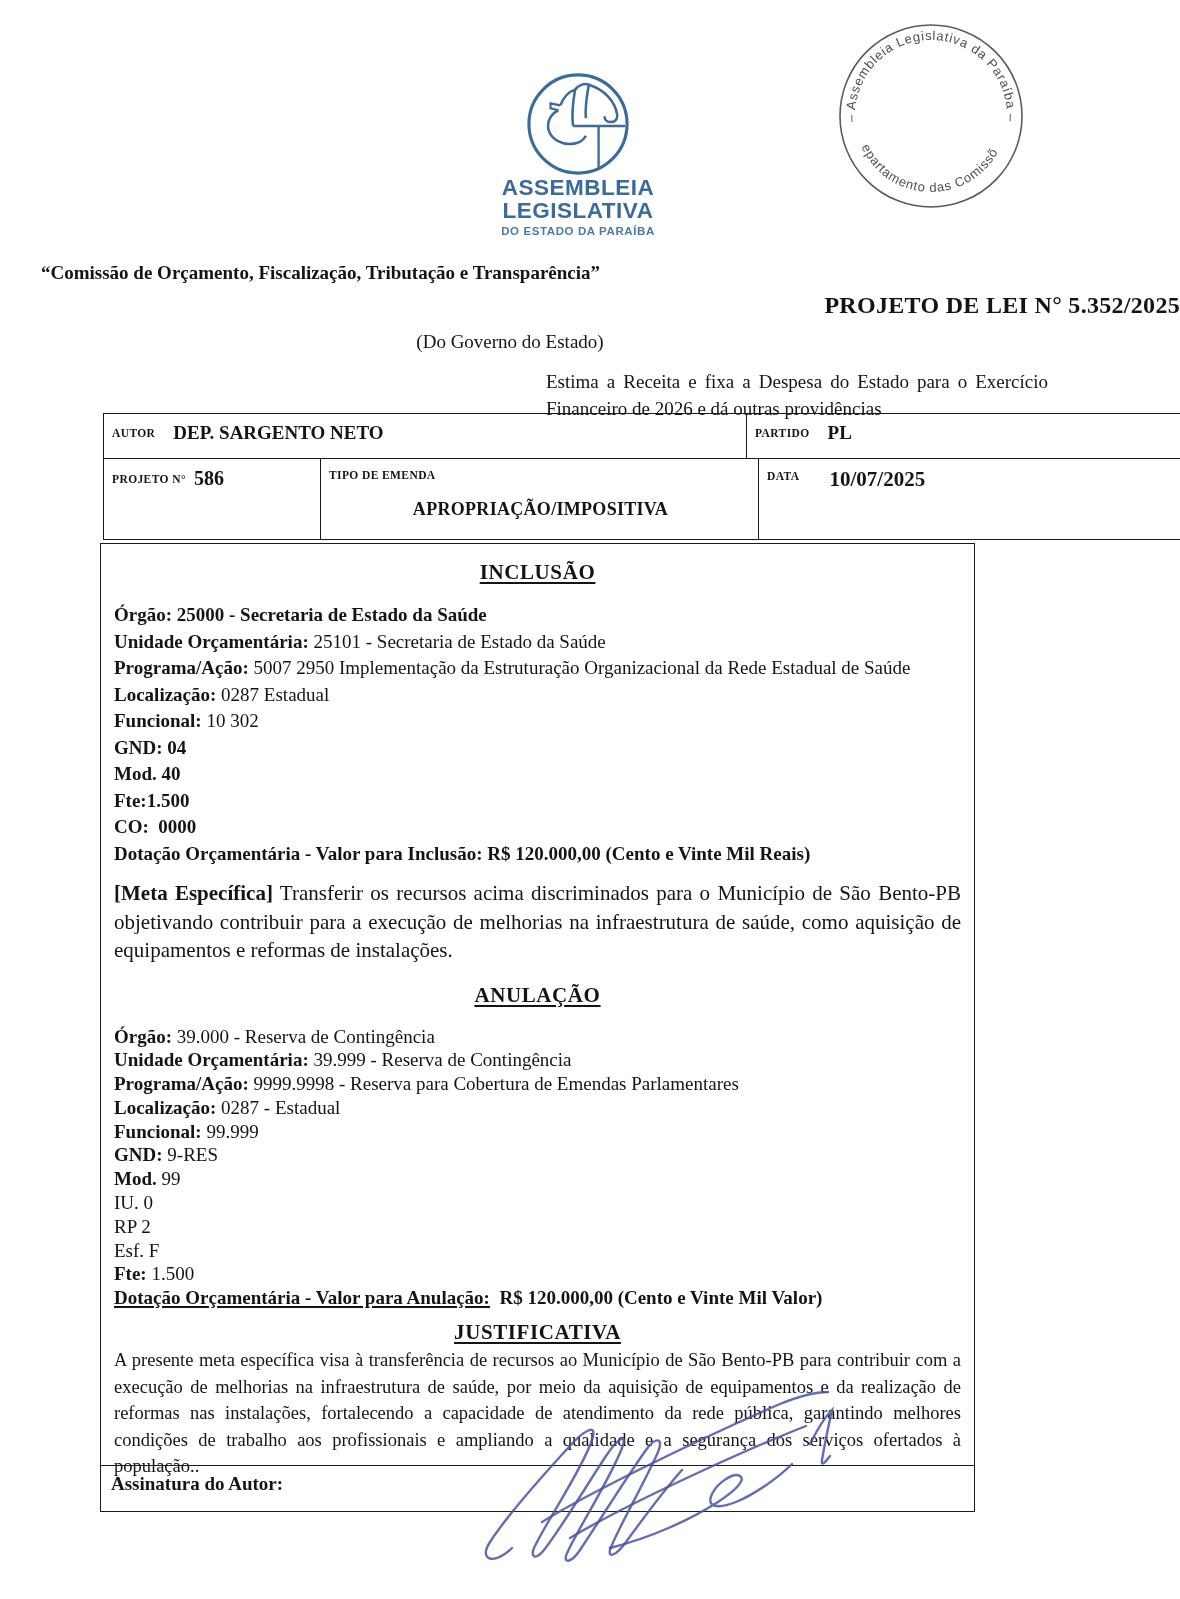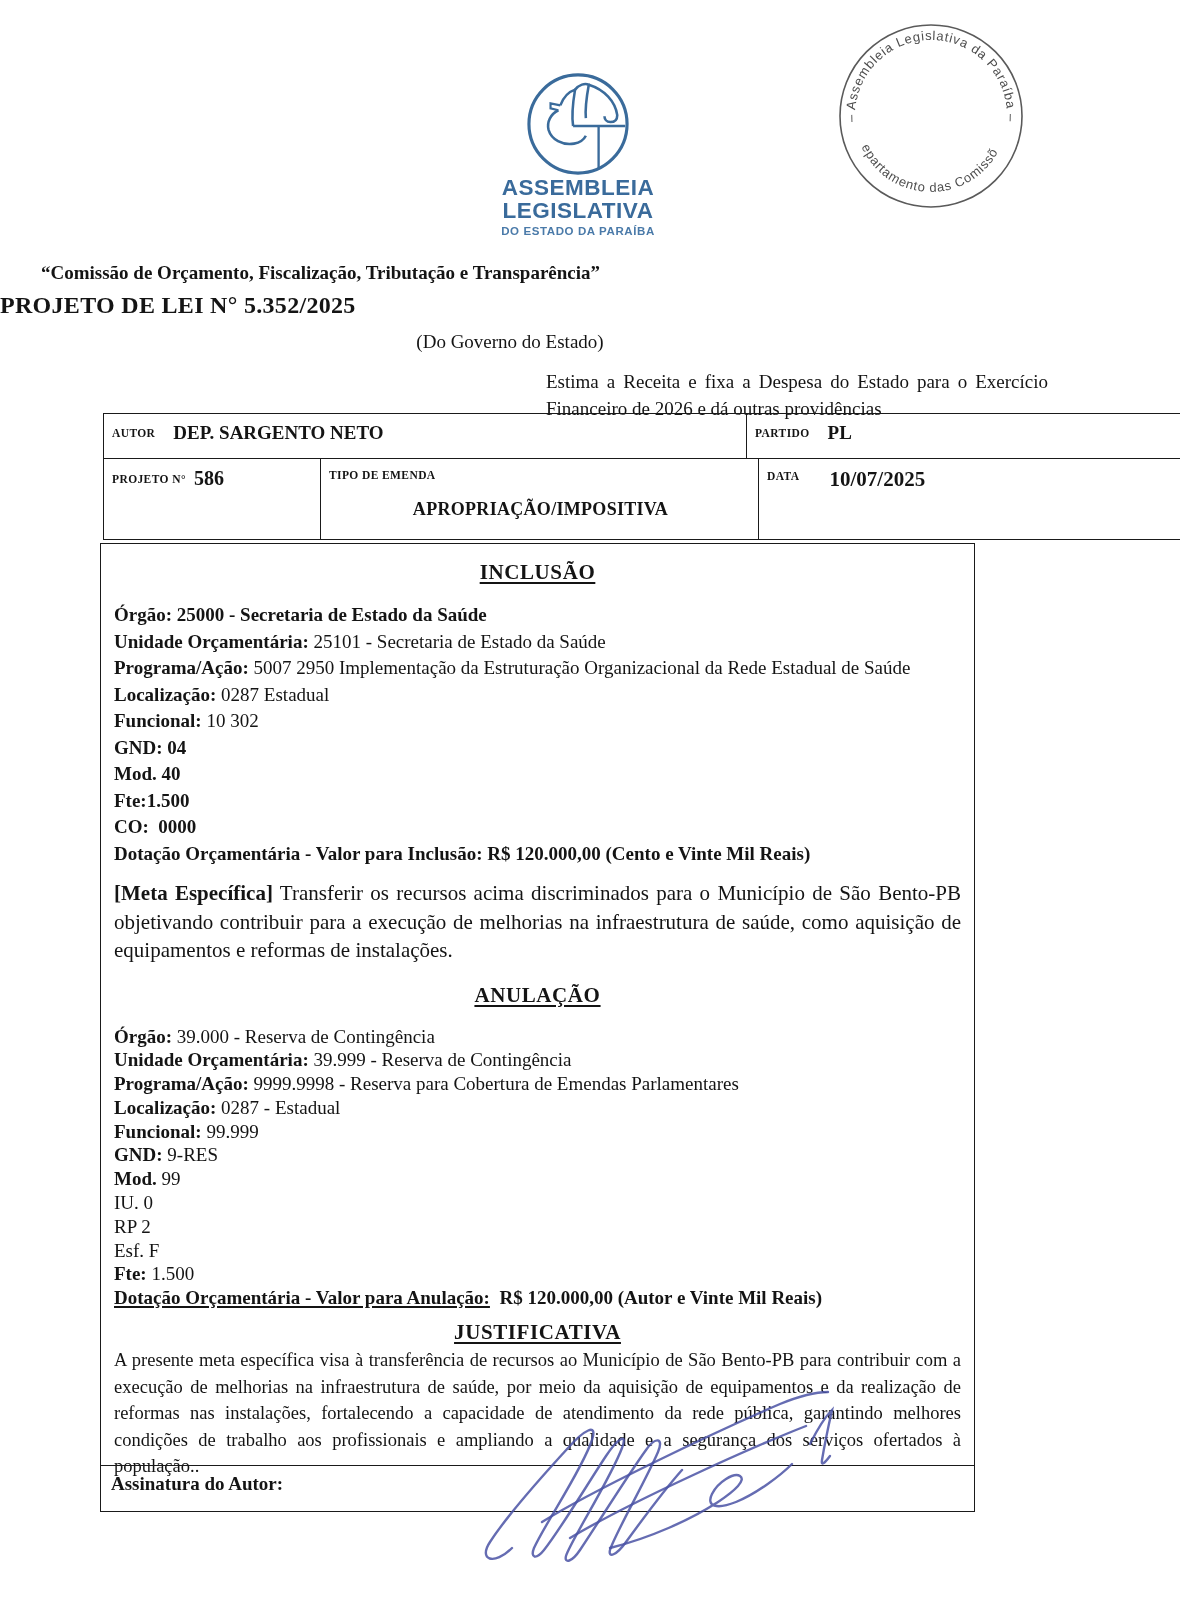--- a/index.html
+++ b/index.html
@@ -11,21 +11,21 @@
   
   .logo-block { position:absolute; left:578px; top:72px; transform:translateX(-50%); text-align:center; width:320px; }
   .logo-svg { display:block; margin:0 auto; }
   .logo-t { font-family:"Liberation Sans","DejaVu Sans",sans-serif; font-weight:bold; font-size:22.5px; line-height:23px; color:#3a6b9b; letter-spacing:0.5px; }
   .logo-sub { font-family:"Liberation Sans","DejaVu Sans",sans-serif; font-weight:bold; font-size:11.5px; color:#4a7aa9; letter-spacing:0.6px; margin-top:3px; }
   
   .stamp { position:absolute; left:836px; top:21px; }
   .stamp text { font-family:"Liberation Sans","DejaVu Sans",sans-serif; font-size:13px; fill:#4d4d4d; letter-spacing:0.8px; }
   
   .committee { position:absolute; left:0; width:1180px; top:262px; font-weight:bold; font-size:19px;padding-left:41px; }
-  .law-title { position:absolute; left:0; width:1180px; top:292px; text-align:left; font-weight:bold; font-size:24px; letter-spacing:0.3px; }
+  .law-title { position:absolute; left:0; width:1180px; top:292px; text-align:right; font-weight:bold; font-size:24px; letter-spacing:0.3px; }
   .origin    { position:absolute; left:0; width:1020px; top:331px; text-align:center; font-size:19px; }
   .ementa    { position:absolute; left:546px; width:502px; top:368px; font-size:19px; line-height:27px; text-align:justify; }
   
   .info-table { position:absolute; left:103px; top:413px; width:1086px; border:1.6px solid #1a1a1a; }
   .it-row { display:flex; }
   .it-row1 { height:45px; border-bottom:1.5px solid #1a1a1a; }
   .it-row2 { height:80px; }
   .it-cell { padding:8px 6px 4px 8px; }
   .c-autor   { flex:0 0 643px; border-right:1.5px solid #1a1a1a; }
   .c-partido { flex:1; }
@@ -146,21 +146,21 @@
     <div class="line"><span class="b">Unidade Orçamentária:</span><span> 39.999 - Reserva de Contingência</span></div>
     <div class="line"><span class="b">Programa/Ação:</span><span> 9999.9998 - Reserva para Cobertura de Emendas Parlamentares</span></div>
     <div class="line"><span class="b">Localização:</span><span> 0287 - Estadual</span></div>
     <div class="line"><span class="b">Funcional:</span><span> 99.999</span></div>
     <div class="line"><span class="b">GND:</span><span> 9-RES</span></div>
     <div class="line"><span class="b">Mod.</span><span> 99</span></div>
     <div class="line"><span class="b"></span><span>IU. 0</span></div>
     <div class="line"><span class="b"></span><span>RP 2</span></div>
     <div class="line"><span class="b"></span><span>Esf. F</span></div>
     <div class="line"><span class="b">Fte:</span><span> 1.500</span></div>
-    <div class="line"><span class="b u">Dotação Orçamentária - Valor para Anulação:</span><span class="b">  R$ 120.000,00 (Autor e Vinte Mil Reais)</span></div>
+    <div class="line"><span class="b u">Dotação Orçamentária - Valor para Anulação:</span><span class="b">  R$ 120.000,00 (Cento e Vinte Mil Valor)</span></div>
   </div>
 
   <div class="sec-h h-just">JUSTIFICATIVA</div>
   <p class="just-p">A presente meta específica visa à transferência de recursos ao Município de São Bento-PB para contribuir com a execução de melhorias na infraestrutura de saúde, por meio da aquisição de equipamentos e da realização de reformas nas instalações, fortalecendo a capacidade de atendimento da rede pública, garantindo melhores condições de trabalho aos profissionais e ampliando a qualidade e a segurança dos serviços ofertados à população..</p>
 
   <div class="sig-row">
     <span>Assinatura do Autor:</span>
   </div>
 </div>
 

